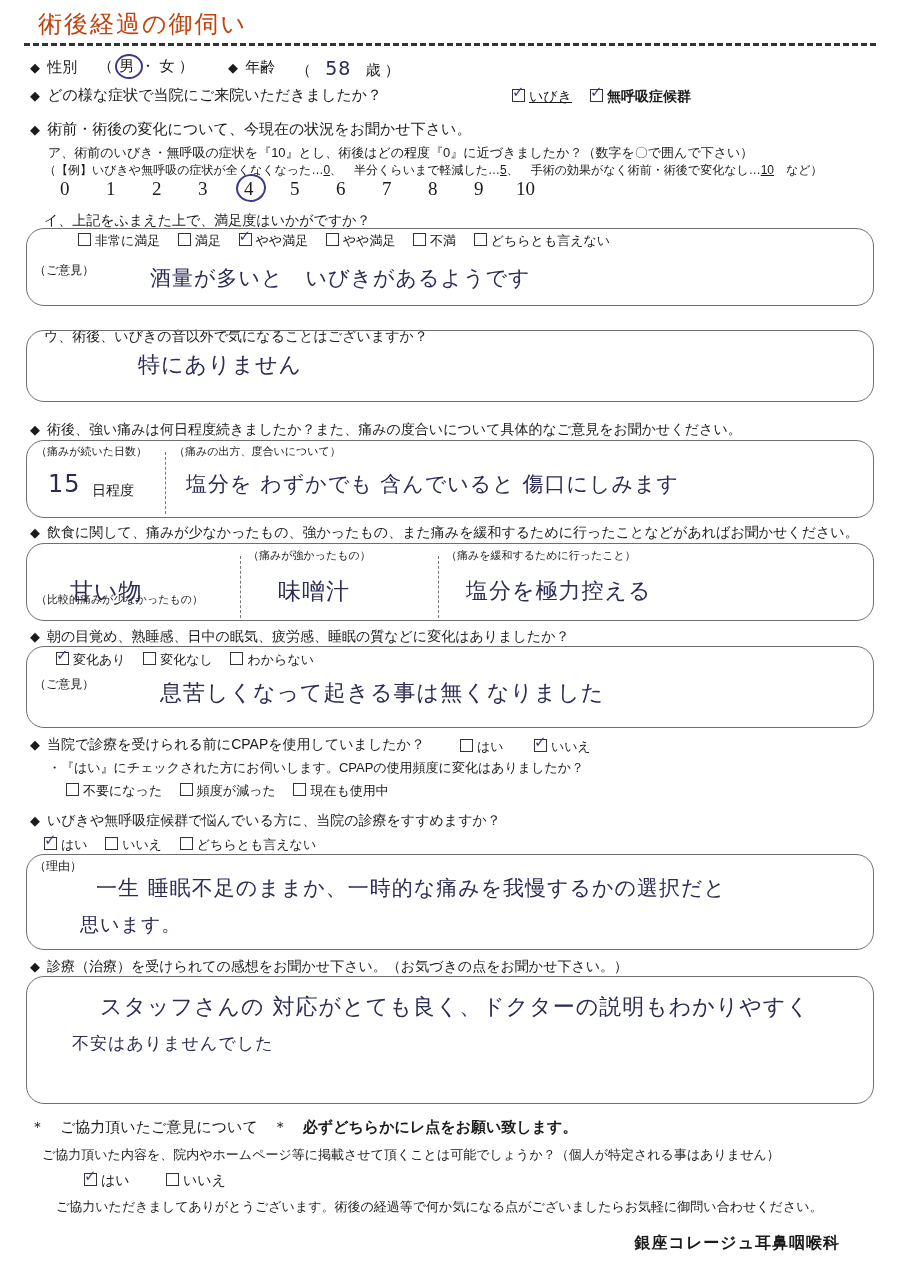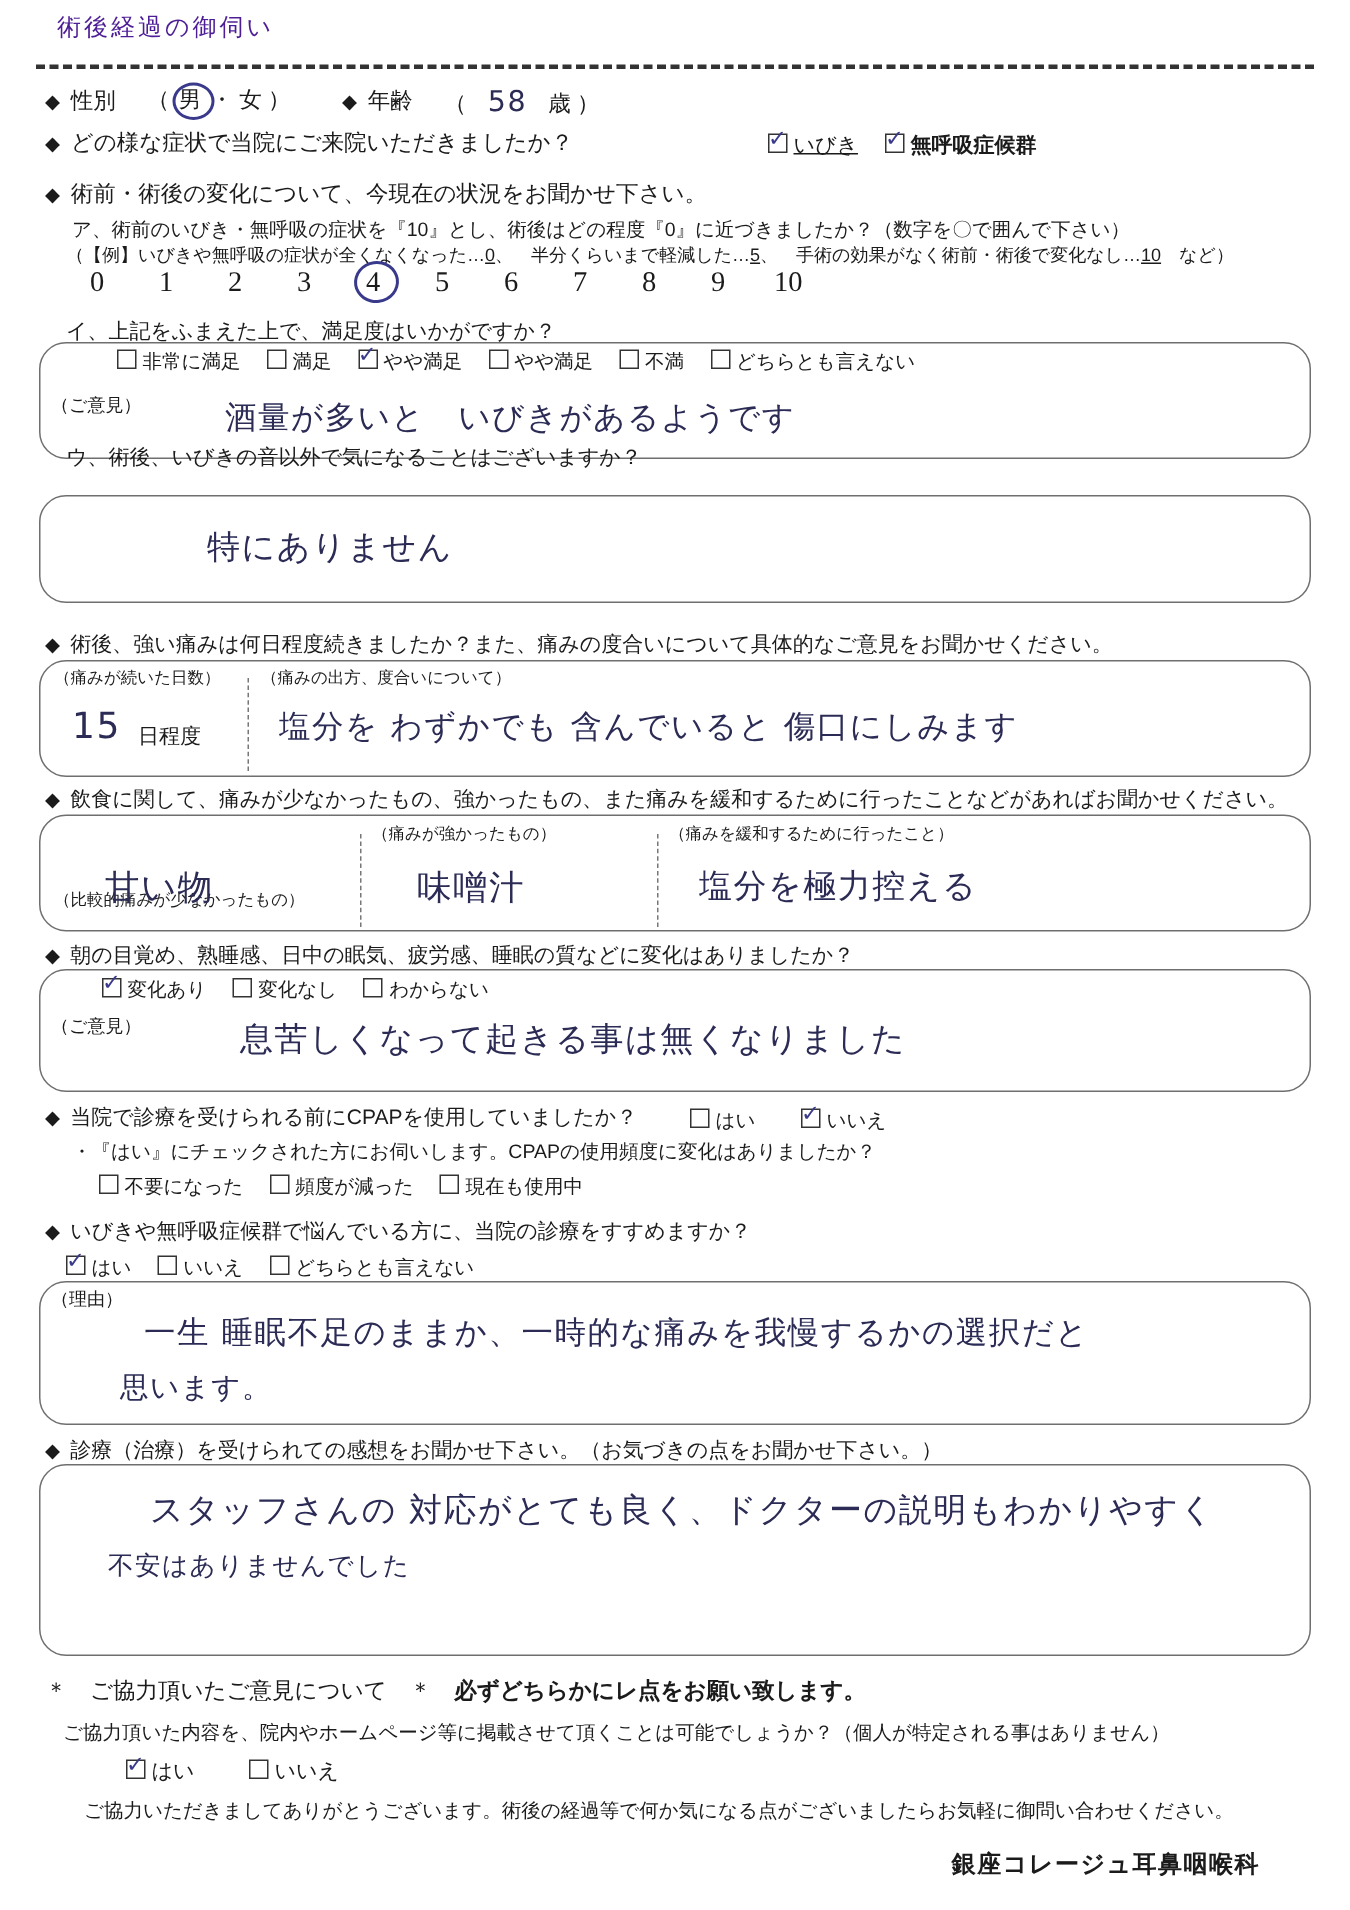--- a/index.html
+++ b/index.html
@@ -8,22 +8,22 @@
     font-family:"Liberation Sans", sans-serif;
     color:#1b1b1b;
     position:relative;
     overflow:hidden;
   }
   .page { position:relative; width:900px; height:1273px; padding:0; }
 
   
   .title {
     position:absolute; left:38px; top:8px;
-    font-size:16px; letter-spacing:2px; font-weight:500;
-    color:#4c1d95;
+    font-size:24px; letter-spacing:2px; font-weight:500;
+    color:#c2410c;
   }
   .dashline {
     position:absolute; left:24px; top:43px; width:852px; height:0;
     border-top:3px dashed #333;
   }
 
   
   .t { position:absolute; white-space:nowrap; }
   .fs15 { font-size:15px; }
   .fs14 { font-size:14px; }
@@ -161,21 +161,21 @@
     <span class="opt"><span class="cb"></span><span>やや満足</span></span>
     <span class="opt"><span class="cb"></span><span>不満</span></span>
     <span class="opt"><span class="cb"></span><span>どちらとも言えない</span></span>
   </div>
 
   <div class="t fs12" style="left:34px; top:262px;">
     <span>（ご意見）</span>
   </div>
   <div class="t hw" style="left:150px; top:264px; font-size:21px;">酒量が多いと　いびきがあるようです</div>
 
-  <div class="t fs14" style="left:44px; top:296px;">
+  <div class="t fs14" style="left:44px; top:328px;">
     <span>ウ、術後、いびきの音以外で気になることはございますか？</span>
   </div>
   <div class="box" style="left:26px; top:330px; width:848px; height:72px;"></div>
   <div class="t hw" style="left:138px; top:350px; font-size:22px;">特にありません</div>
 
   <div class="t fs14 diamond" style="left:30px; top:421px;">
     <span>術後、強い痛みは何日程度続きましたか？また、痛みの度合いについて具体的なご意見をお聞かせください。</span>
   </div>
   <div class="box" style="left:26px; top:440px; width:848px; height:78px;"></div>
   <div class="t fs11" style="left:36px; top:444px;">
@@ -199,21 +199,21 @@
   <div class="vline" style="left:240px; top:556px; height:62px;"></div>
   <div class="vline" style="left:438px; top:556px; height:62px;"></div>
   <div class="t hw" style="left:70px; top:576px; font-size:23px;">甘い物</div>
   <div class="t hw" style="left:278px; top:576px; font-size:23px;">味噌汁</div>
   <div class="t hw" style="left:466px; top:576px; font-size:22px;">塩分を極力控える</div>
 
   <div class="t fs14 diamond" style="left:30px; top:628px;">
     <span>朝の目覚め、熟睡感、日中の眠気、疲労感、睡眠の質などに変化はありましたか？</span>
   </div>
   <div class="box" style="left:26px; top:646px; width:848px; height:82px;"></div>
-  <div class="t fs13" style="left:56px; top:651px;margin-left:12px;">
+  <div class="t fs13" style="left:56px; top:651px;">
     <span class="opt"><span class="cb checked"></span><span>変化あり</span></span>
     <span class="opt"><span class="cb"></span><span>変化なし</span></span>
     <span class="opt"><span class="cb"></span><span>わからない</span></span>
   </div>
   <div class="t fs12" style="left:34px; top:676px;"><span>（ご意見）</span></div>
   <div class="t hw" style="left:160px; top:678px; font-size:22px;">息苦しくなって起きる事は無くなりました</div>
 
   <div class="t fs14 diamond" style="left:30px; top:736px;">
     <span>当院で診療を受けられる前にCPAPを使用していましたか？</span>
   </div>

